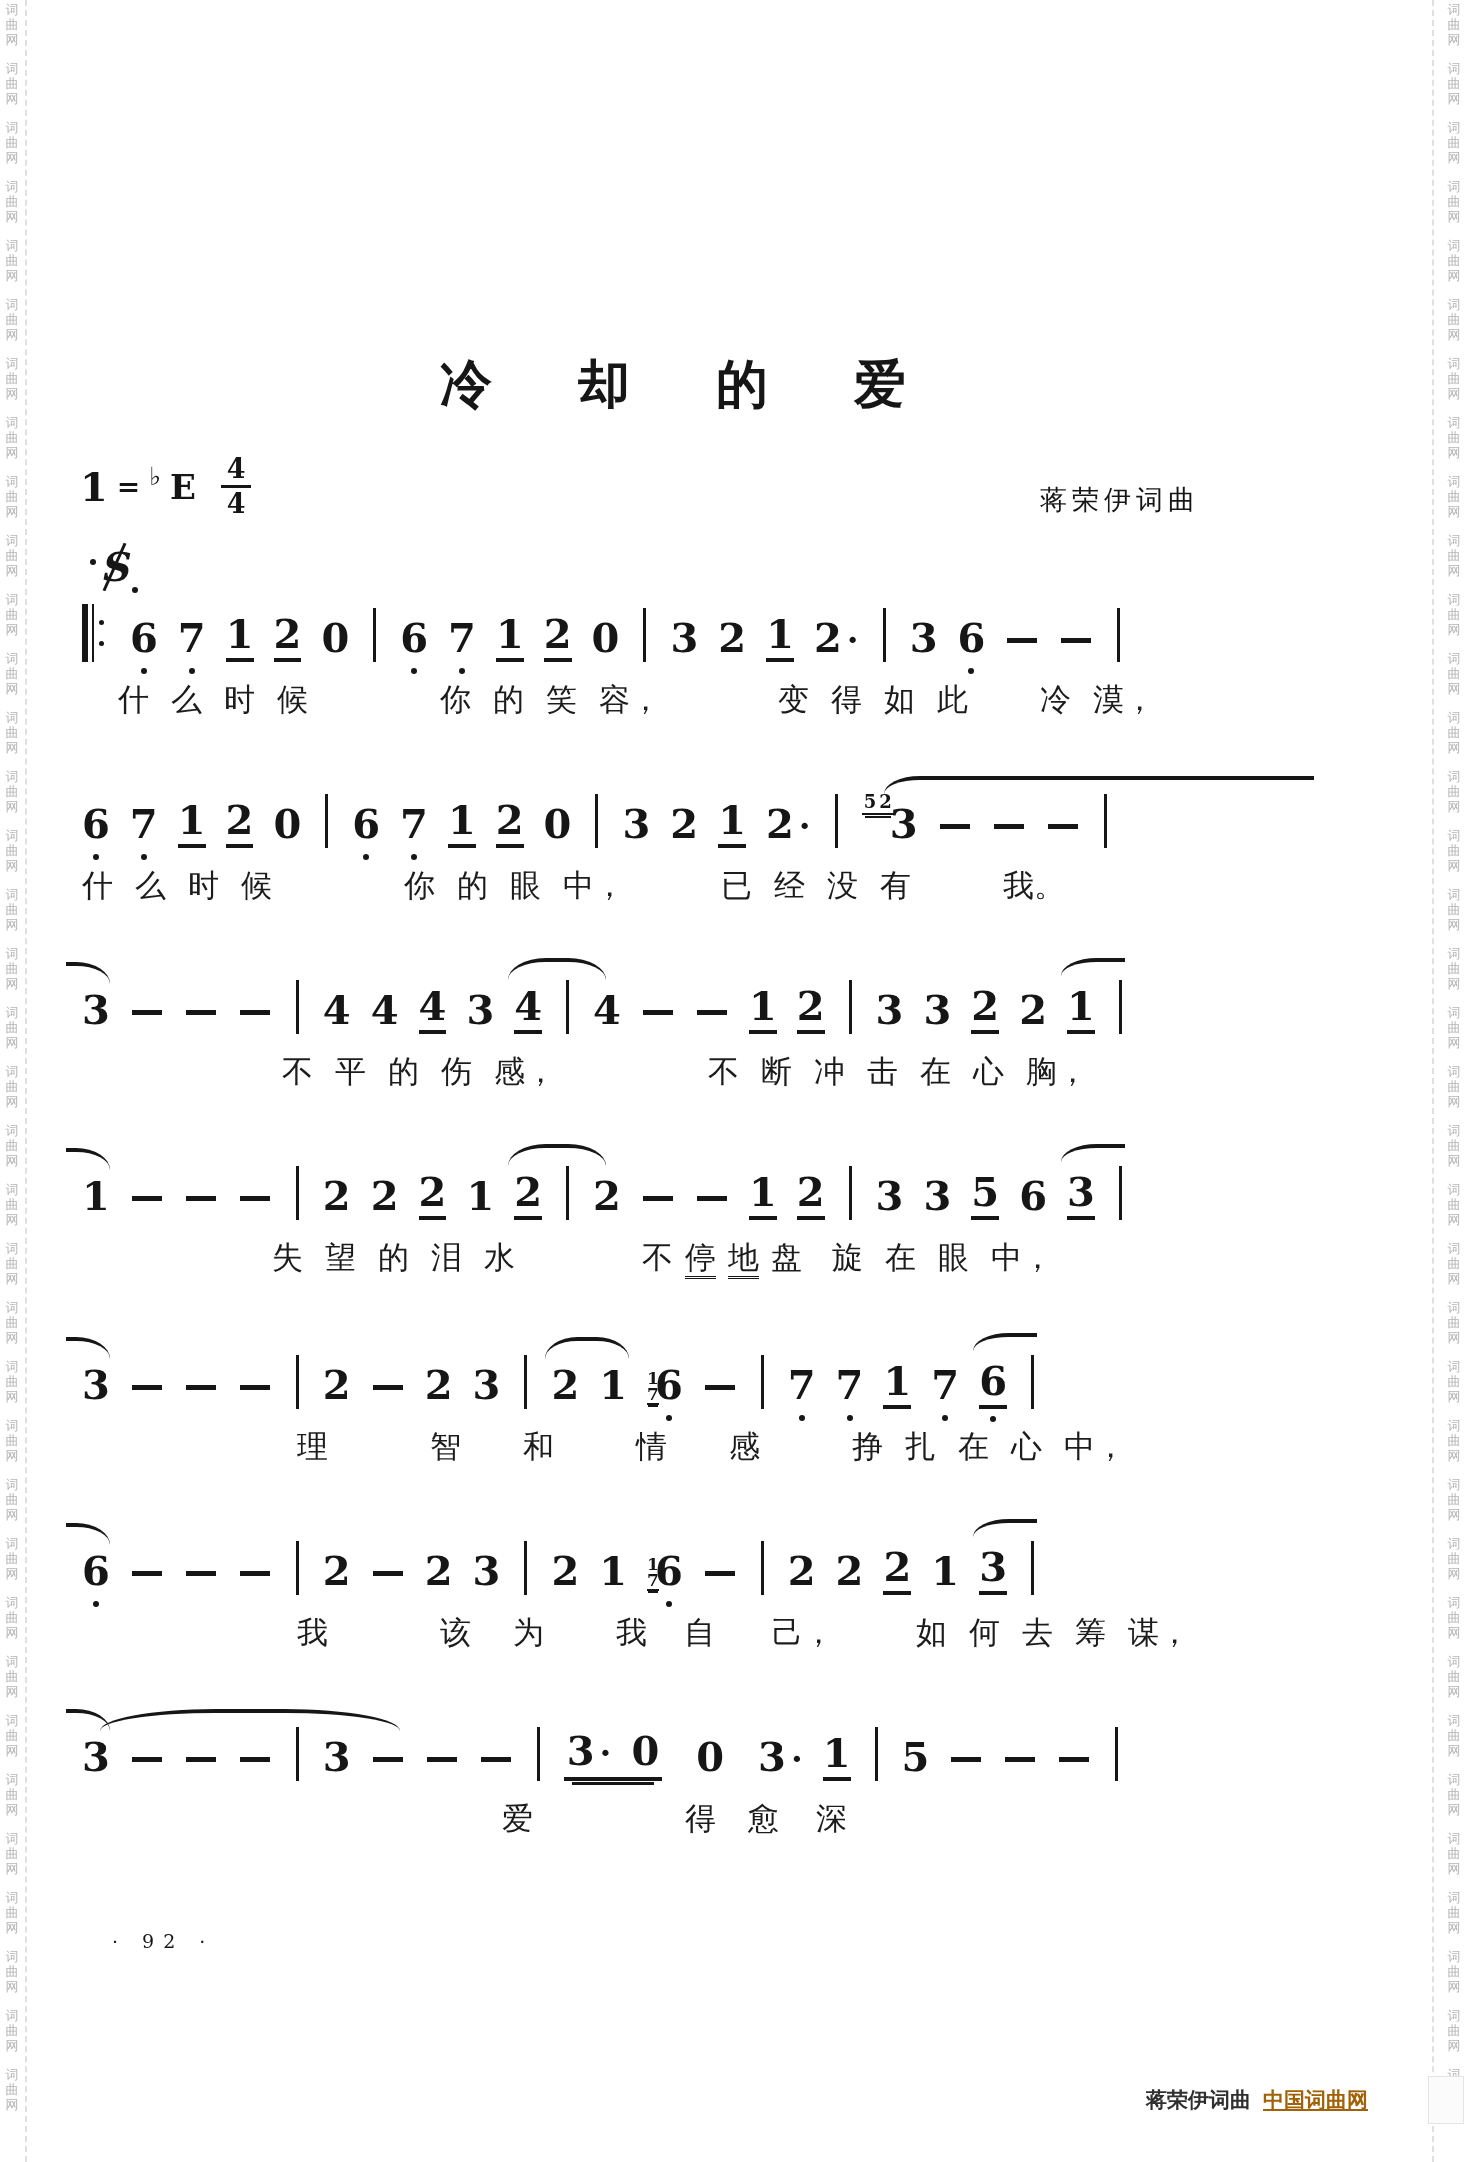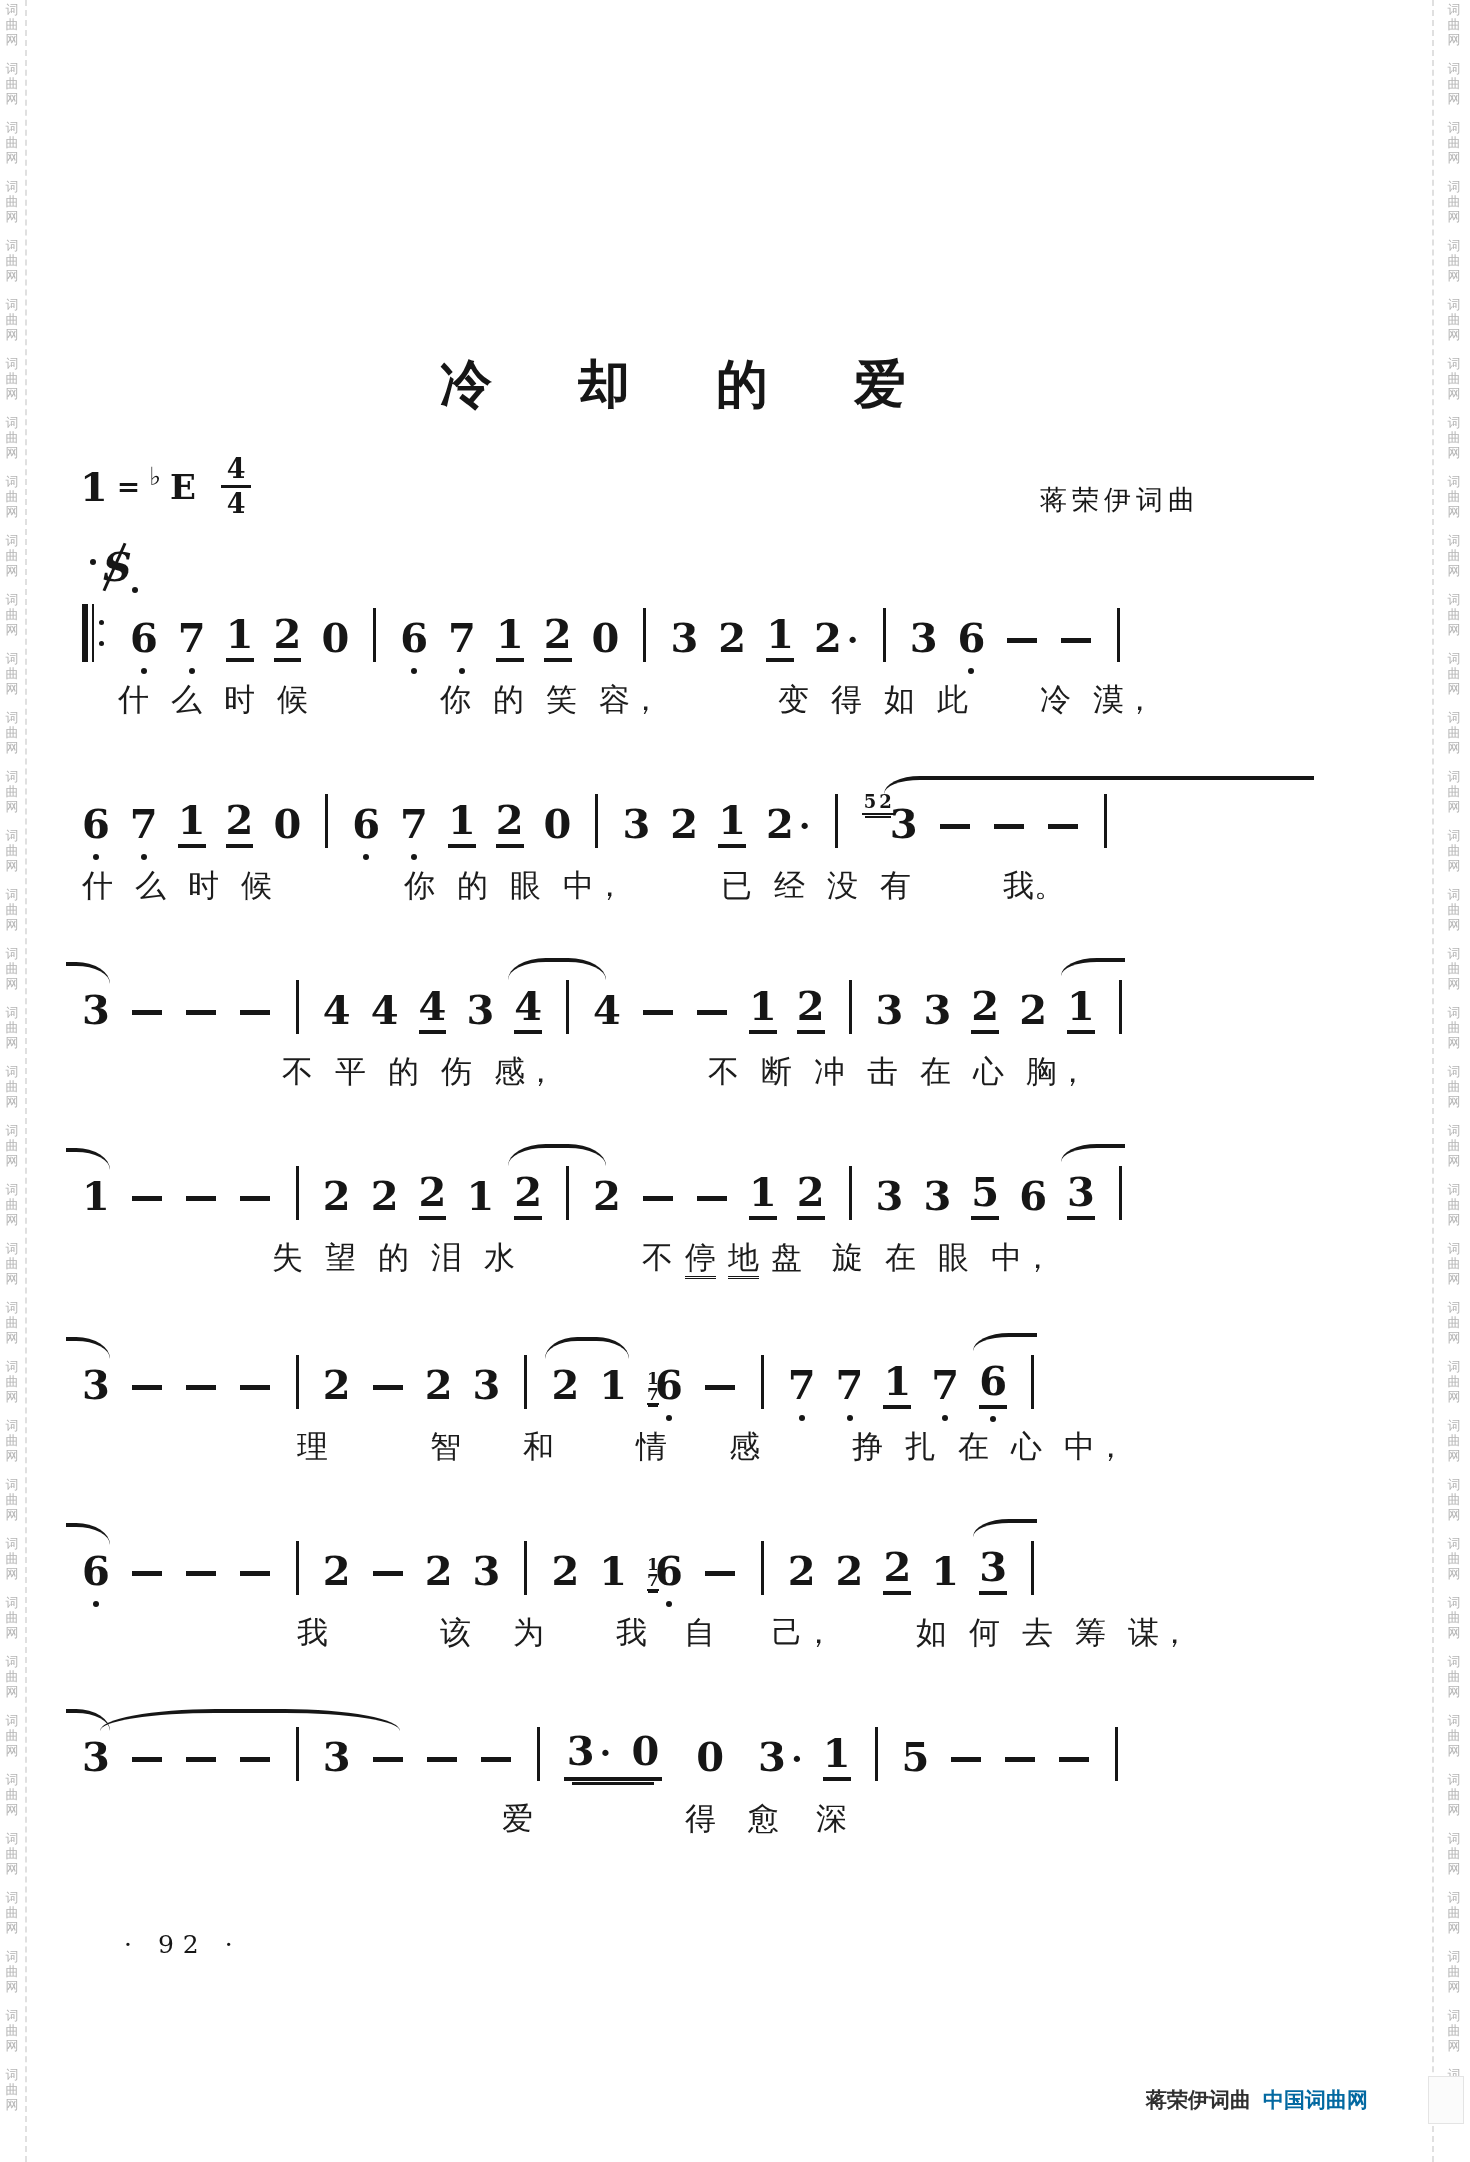--- a/index.html
+++ b/index.html
@@ -70,21 +70,21 @@
   .arc-l{width:44px;left:-16px;border-top-right-radius:100% 130%;}
   .arc-r{width:64px;border-top-left-radius:36px 18px;}
   .arc-s{width:96px;border-radius:50% 50% 0 0 / 130% 130% 0 0;}
   .lyrics-row{display:flex;margin-top:2px;font-size:31px;line-height:38px;color:var(--lyric,#1c1c1c);}
   .lyrics-row>*{flex:none;margin-right:22px;}
   .lyr-ul{border-bottom:3px double var(--ink);}
   .mod-heading{font-family:"DejaVu Sans",sans-serif;font-weight:bold;font-size:30px;
                letter-spacing:2px;margin:16px 0 20px 370px;}
 
   
-  .pagenum{position:absolute;top:1930px;left:124px;font-size:25px;letter-spacing:9px;}
+  .pagenum{position:absolute;top:1930px;left:112px;font-size:19px;letter-spacing:9px;}
   .footer{position:absolute;top:2086px;left:1146px;display:flex;gap:12px;
           font-family:"DejaVu Sans",sans-serif;font-weight:bold;font-size:21px;}
   .footer .prefix{color:#2f2f2f;}
   .corner-box{position:absolute;top:2076px;left:1428px;width:34px;height:46px;
               border:1px solid #e4e4e4;background:#fbfbfb;}
 </style>
 </head>
 <body>
 
 <div class="page">
@@ -994,18 +994,18 @@
           <span class="lyr" style="margin-left: 10px;">愈</span>
           <span class="lyr" style="margin-left: 15px;">深</span>
         </div>
       </div>
     </div>
 
   <div class="pagenum">· 92 ·</div>
 
   <div class="footer">
     <span class="prefix">蒋荣伊词曲</span>
-    <span class="site" id="footer-site" style="color: #0369a1;">中国词曲网</span>
+    <span class="site" id="footer-site" style="color: #a16207; text-decoration: underline;">中国词曲网</span>
   </div>
 
   <div class="corner-box"></div>
 
 </div>
 
 </body></html>

